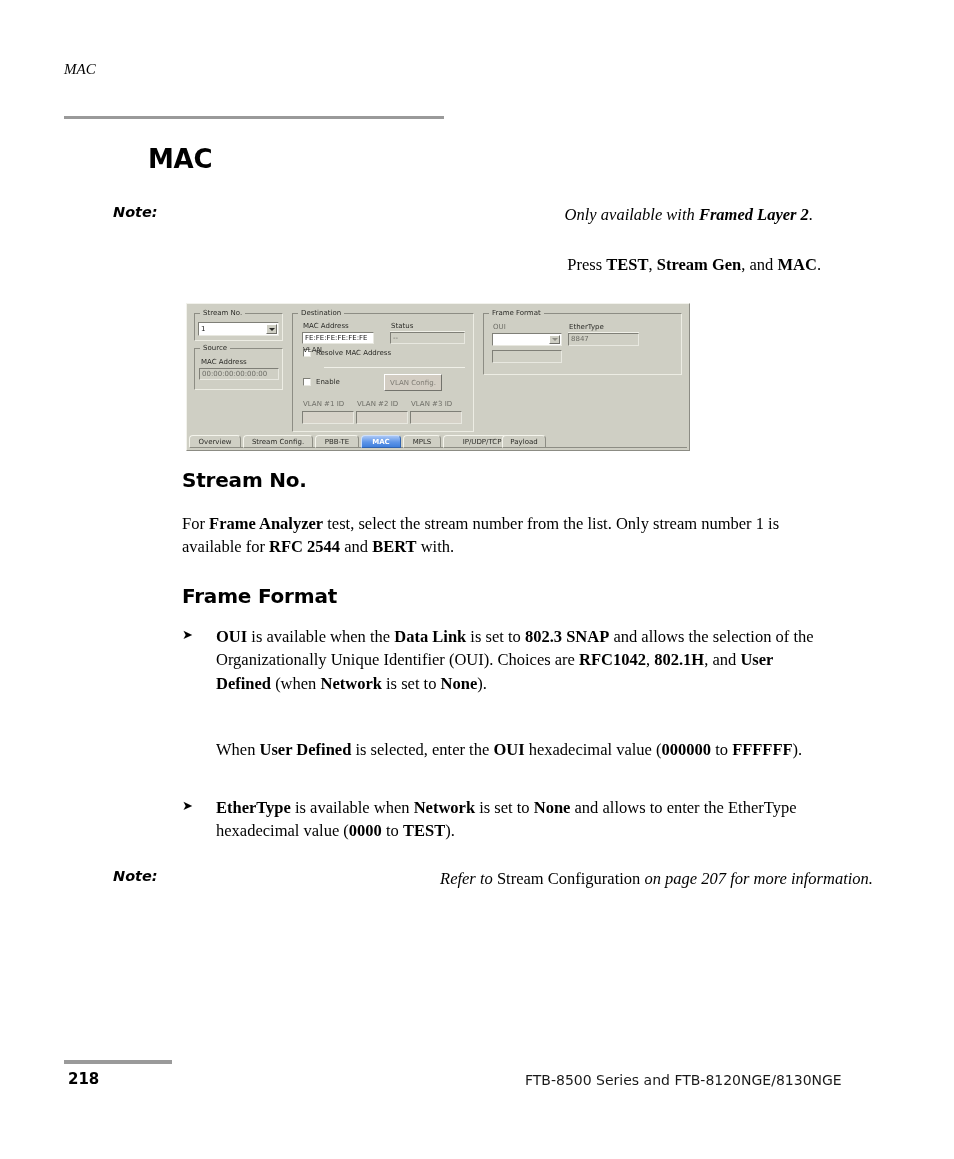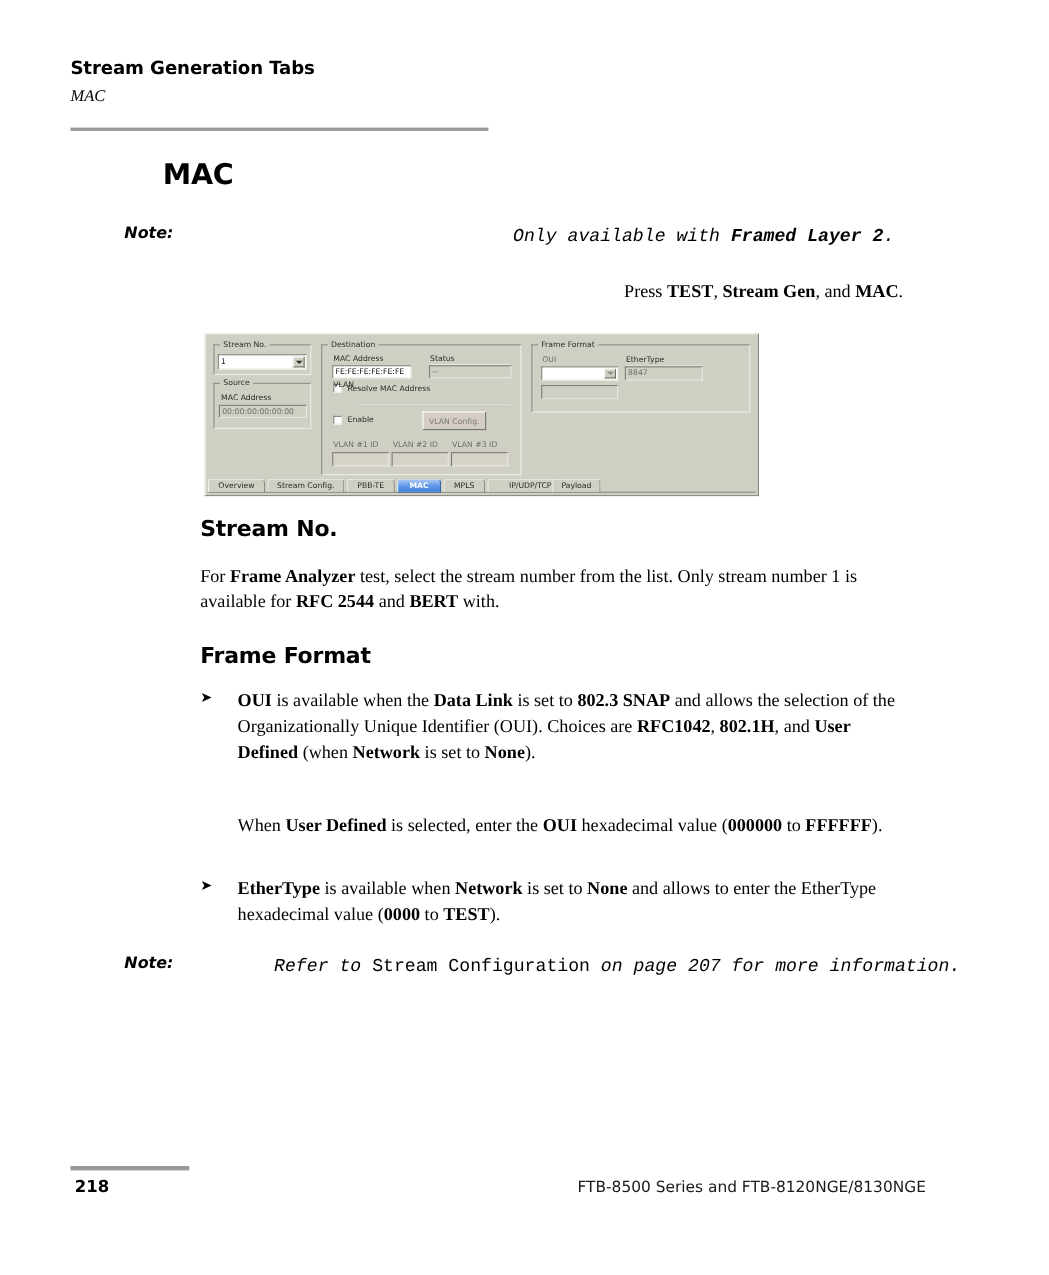--- a/index.html
+++ b/index.html
@@ -65,21 +65,21 @@
   }
   .note-label {
     font-family: "DejaVu Sans", sans-serif;
     font-weight: bold;
     font-style: italic;
     font-size: 14.5px;
     width: 68px;
     flex: 0 0 68px;
   }
   .note-body {
-    font-family: Liberation Mono, monospace;
+    font-family: Liberation Serif, serif;
     font-style: italic;
     font-size: 16.5px;
     line-height: 1.32;
     margin-left: 28px;
   }
   .note-body b { font-weight: bold; font-style: italic; }
   .note-body .roman { font-style: normal; }
 
   #note-1 { left: 113px; top: 204px; width: 700px; }
   #note-2 { left: 113px; top: 868px; width: 760px; }
@@ -334,21 +334,20 @@
     position: absolute;
     left: 0; right: 0; bottom: 0;
     height: 1px;
     background: #8d8d84;
   }
 </style>
 </head>
 <body>
 
 <div class="runhead">
-  <div class="runhead-title">Stream Generation Tabs</div>
   <div class="runhead-sub">MAC</div>
 </div>
 <div class="runhead-rule"></div>
 
 <div class="h1">MAC</div>
 
 <div class="note" id="note-1">
   <div class="note-label">Note:</div>
   <div class="note-body"><span>Only available with </span><b>Framed Layer 2</b><span>.</span></div>
 </div>

